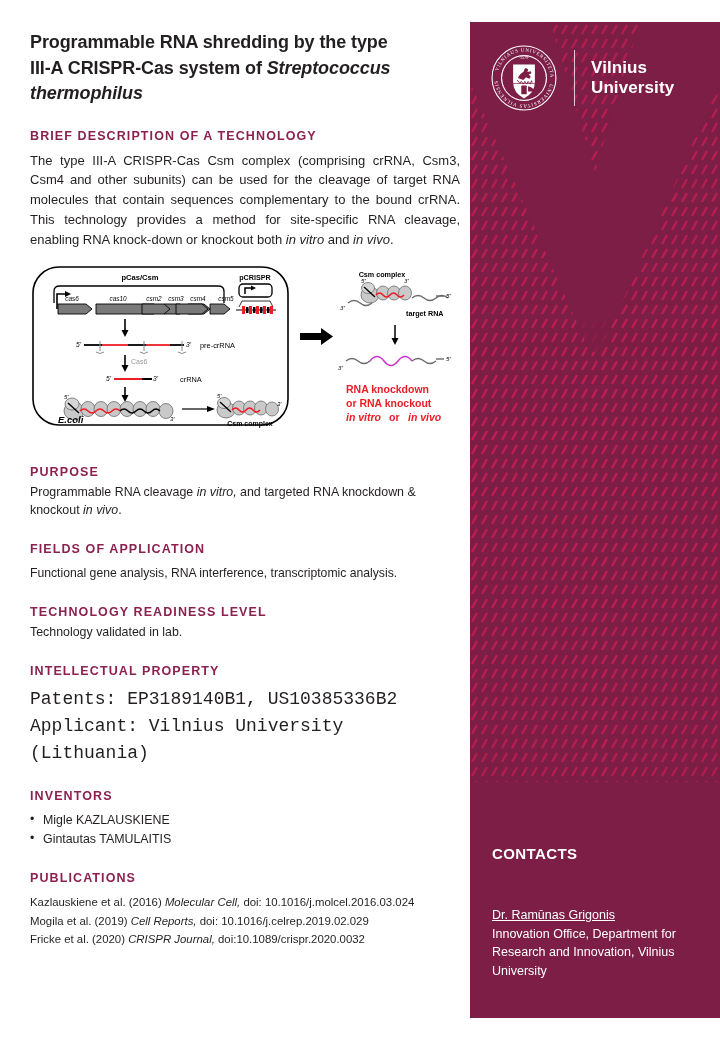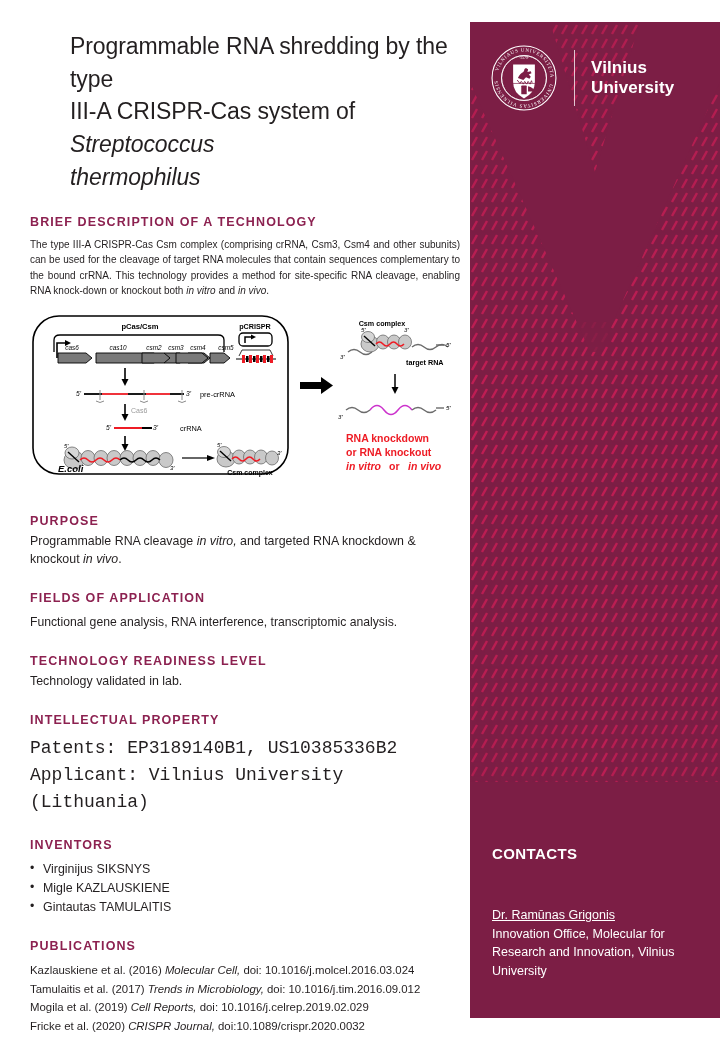--- a/index.html
+++ b/index.html
@@ -47,33 +47,33 @@
   }
   .contact-name {
     font-size: 12.5px; text-decoration: underline; line-height: 1.5; margin-top: 44px;
   }
   .contact-line { font-size: 12.5px; line-height: 1.48; }
 
   
   .content { position: absolute; left: 30px; top: 30px; width: 430px; }
 
   .doc-title {
-    color: #231f20; font-size: 23px; font-weight: normal;
-    line-height: 1.42; letter-spacing: -.1px; margin-left: 40px;
+    color: #231f20; font-size: 18px; font-weight: bold;
+    line-height: 1.42; letter-spacing: -.1px;
   }
   .doc-title em { font-style: italic; }
 
   h2.sec {
     color: #8c2150; font-size: 12.5px; font-weight: bold;
     letter-spacing: 1.1px; margin-top: 22px; margin-bottom: 8px;
   }
   h2.sec.tight { margin-bottom: 5px; }
 
   p.body {
-    color: #231f20; font-size: 10px; line-height: 1.52;
+    color: #231f20; font-size: 13px; line-height: 1.52;
     text-align: justify;
   }
   p.body em { font-style: italic; }
   p.lead {
     color: #231f20; font-size: 12.4px; line-height: 1.45;
   }
   p.lead em { font-style: italic; text-align: center; }
 
   ul.inv { list-style: none; margin-top: 4px; }
   ul.inv li {
@@ -171,21 +171,21 @@
       <div class="logo-divider"></div>
       <div class="logo-words">
         <div>Vilnius</div>
         <div>University</div>
       </div>
     </div>
 
     <div class="contacts">
       <div class="contacts-title">CONTACTS</div>
       <div class="contact-name">Dr. Ramūnas Grigonis</div>
-      <div class="contact-line">Innovation Office, Molecular for</div>
+      <div class="contact-line">Innovation Office, Department for</div>
       <div class="contact-line">Research and Innovation, Vilnius</div>
       <div class="contact-line">University</div>
     </div>
   </div>
 
   <div class="content">
 
     <h1 class="doc-title">
       <span>Programmable RNA shredding by the type</span><br>
       <span>III-A CRISPR-Cas system of </span><em>Streptococcus</em><br>
@@ -377,26 +377,24 @@
 
     <h2 class="sec tight">TECHNOLOGY  READINESS  LEVEL</h2>
     <p class="lead">Technology validated in lab.</p>
 
     <h2 class="sec">INTELLECTUAL  PROPERTY</h2>
     <div class="ip-line">Patents: EP3189140B1,  US10385336B2</div>
     <div class="ip-line">Applicant: Vilnius University (Lithuania)</div>
 
     <h2 class="sec">INVENTORS</h2>
     <ul class="inv">
-      <li>Virginijus SIKSNYS</li>
       <li>Migle KAZLAUSKIENE</li>
       <li>Gintautas TAMULAITIS</li>
     </ul>
 
     <h2 class="sec">PUBLICATIONS</h2>
     <div class="pubs">
       <div class="pub"><span>Kazlauskiene et al. (2016) </span><em>Molecular Cell,</em><span> doi: 10.1016/j.molcel.2016.03.024</span></div>
-      <div class="pub"><span>Tamulaitis et al. (2017) </span><em>Trends in Microbiology,</em><span> doi: 10.1016/j.tim.2016.09.012</span></div>
       <div class="pub"><span>Mogila et al. (2019) </span><em>Cell Reports,</em><span> doi: 10.1016/j.celrep.2019.02.029</span></div>
       <div class="pub"><span>Fricke et al. (2020) </span><em>CRISPR Journal,</em><span> doi:10.1089/crispr.2020.0032</span></div>
     </div>
   </div>
 </div>
 
 </body></html>

